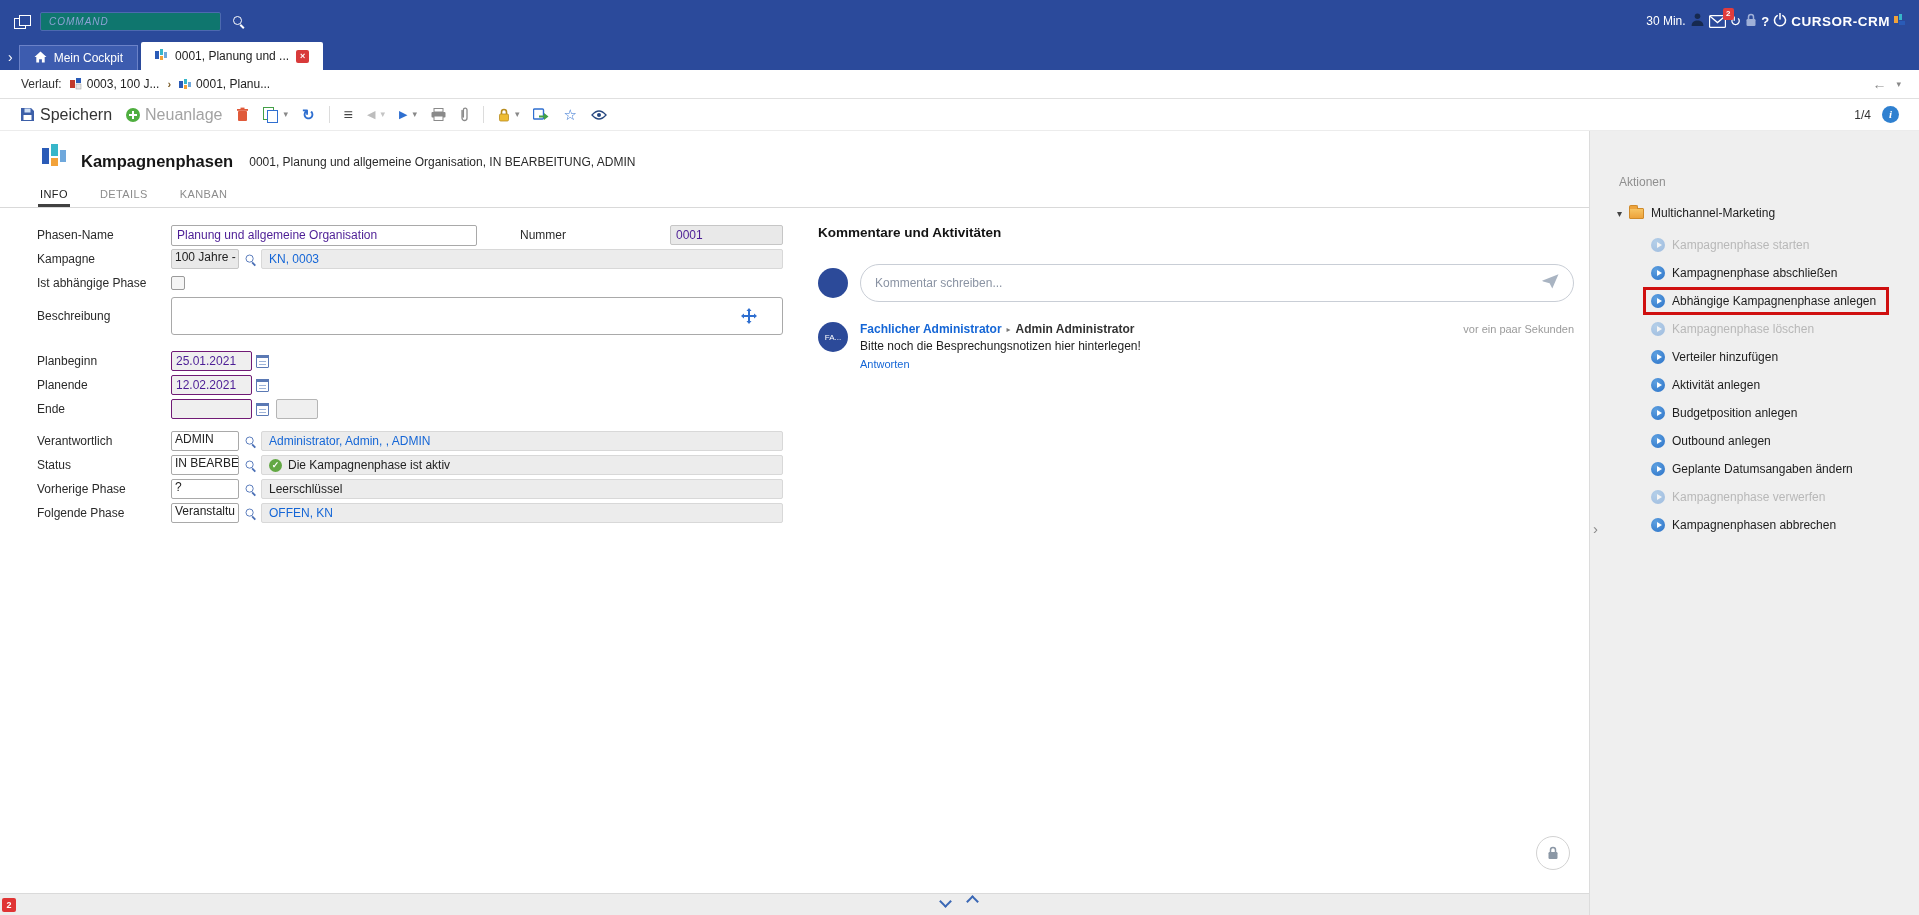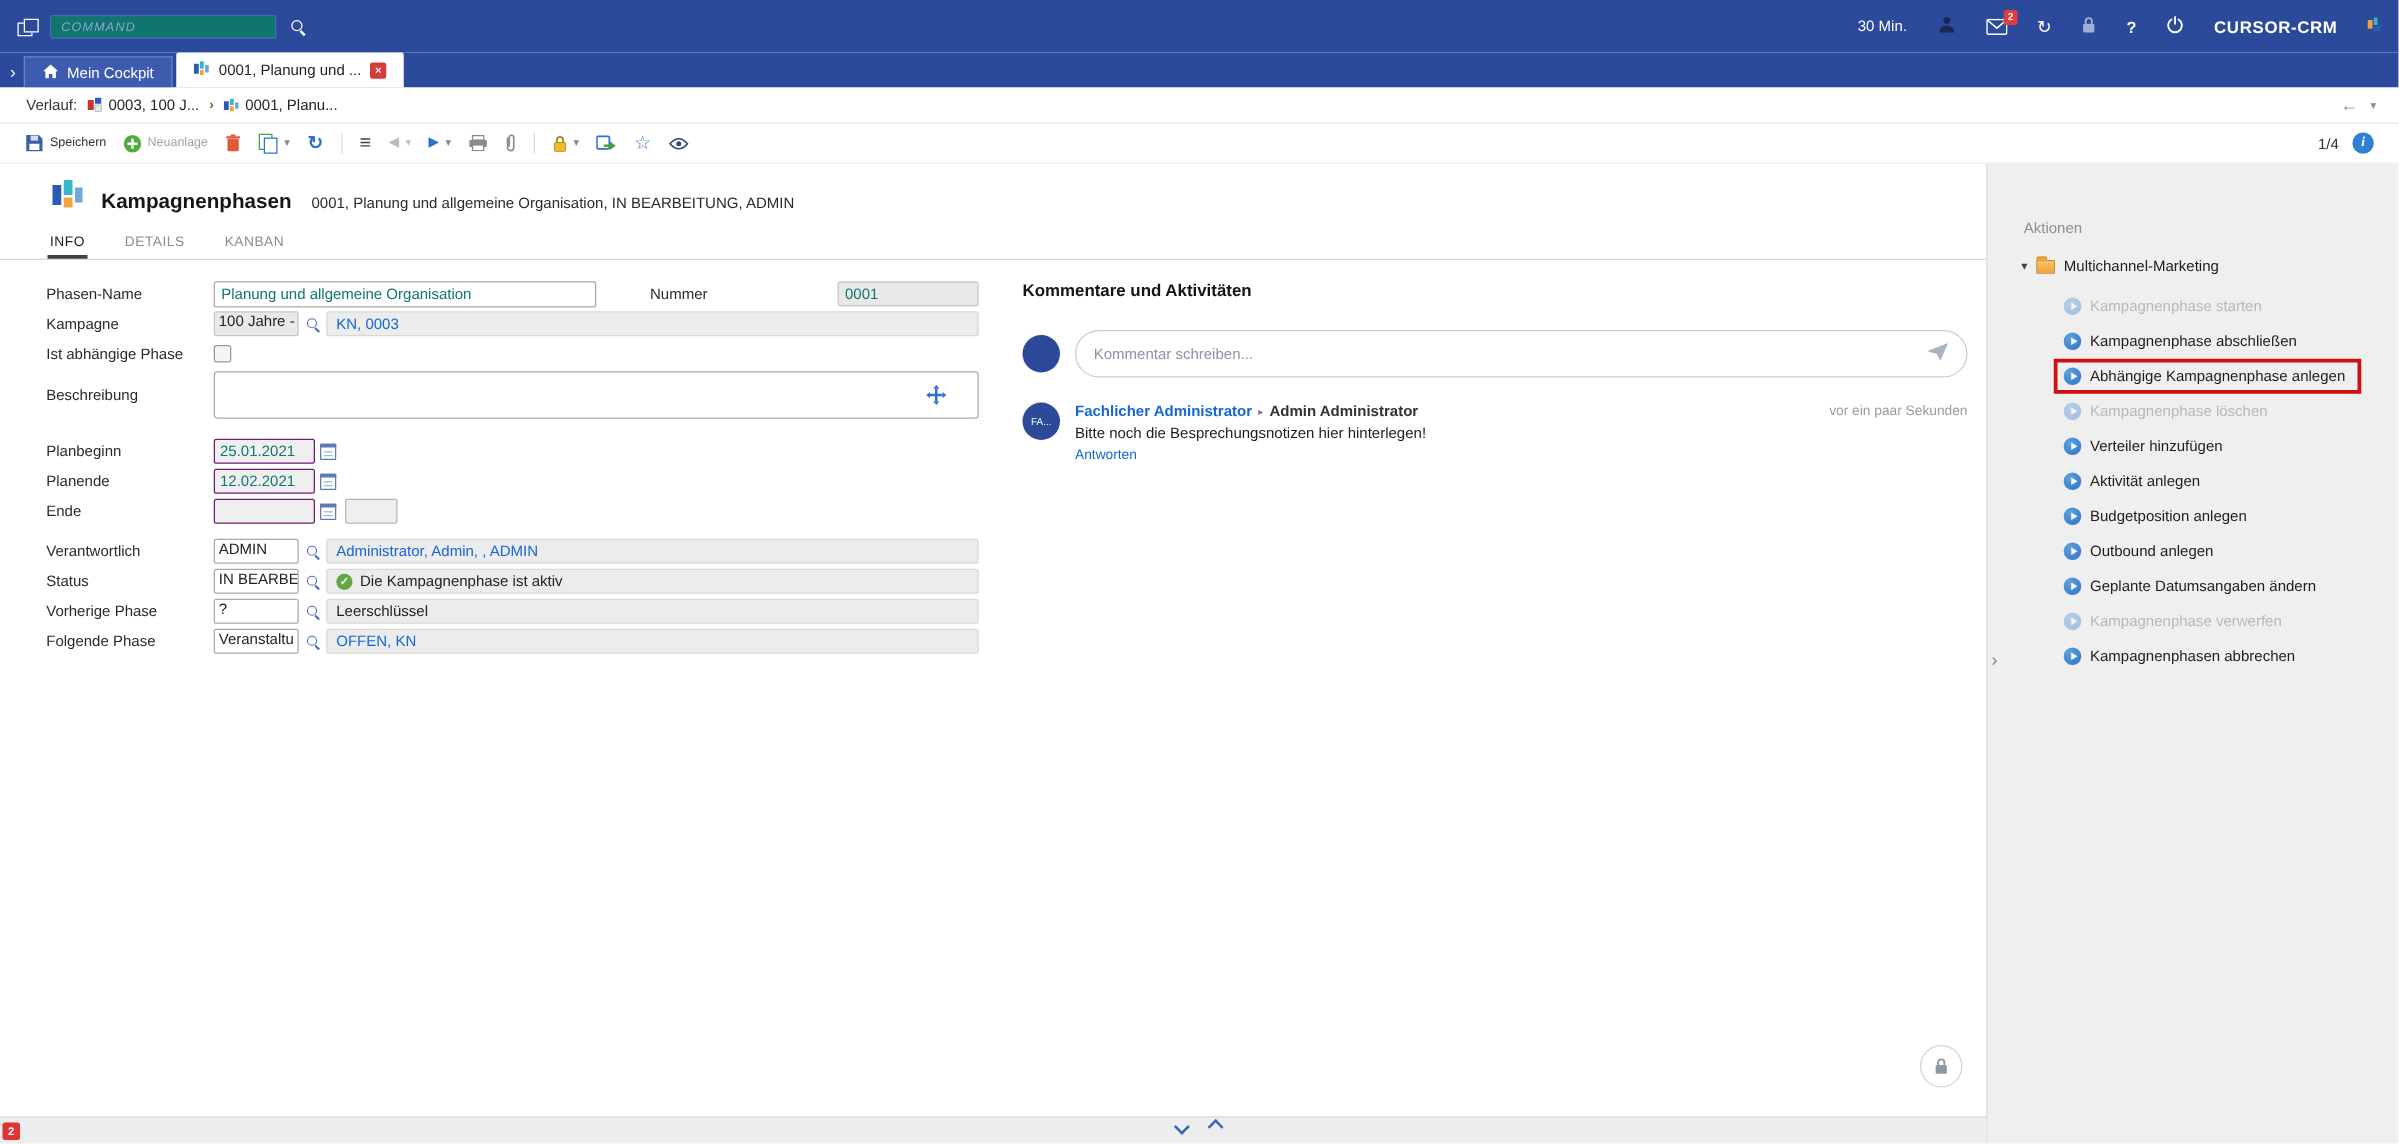--- a/index.html
+++ b/index.html
@@ -1,33 +1,33 @@
 <!DOCTYPE html>
 <html><head>
 <meta charset="utf-8">
 <style>
   * { margin:0; padding:0; box-sizing:border-box; }
   html,body { width:1919px; height:915px; }
   body { font-family:"Liberation Sans", sans-serif; font-size:12px; color:#222; background:#fff; overflow:hidden; }
-  input, textarea { font-family:inherit; font-size:12px; color:#0f766e; outline:none; }
+  input, textarea { font-family:inherit; font-size:12px; color:#4c1d95; outline:none; }
 
   #app { position:relative; width:1919px; height:915px; background:#fff; overflow:hidden; }
 
   
   .topbar { position:absolute; top:0; left:0; width:1919px; height:42px; background:#2b4a9b; display:flex; align-items:center; padding:0 14px; }
   .tb-left { display:flex; align-items:center; gap:11px; }
   .winic { position:relative; width:15px; height:13px; display:inline-block; }
   .winic::before { content:""; position:absolute; left:0; top:3px; width:10px; height:9px; border:1.5px solid #fff; }
   .winic::after { content:""; position:absolute; left:5px; top:0; width:10px; height:9px; border:1.5px solid #fff; background:#2b4a9b; }
   .cmd-input { width:181px; height:19px; background:#0f766e; border:1px solid #4d69b0; border-radius:2px; padding:0 8px; color:#cdd7f1; }
   .cmd-input::placeholder { color:#8ea2d6; font-style:italic; letter-spacing:1px; font-size:10px; }
   .mag { position:relative; width:13px; height:13px; display:inline-block; flex:0 0 auto; }
   .mag::before { content:""; position:absolute; left:1px; top:1px; width:7px; height:7px; border:1.7px solid currentColor; border-radius:50%; }
   .mag::after { content:""; position:absolute; left:9px; top:9px; width:4.5px; height:2px; background:currentColor; transform:rotate(45deg); transform-origin:0 0; }
-  .tb-right { margin-left:auto; display:flex; align-items:center; gap:24px; color:#fff; }
+  .tb-right { margin-left:auto; display:flex; align-items:center; gap:4px; color:#fff; }
   .session { font-size:12px; }
   .mailwrap { position:relative; display:inline-flex; }
   .mailbadge { position:absolute; top:-7px; right:-8px; background:#e23c3c; color:#fff; font-size:8px; font-weight:bold; line-height:10px; padding:1px 3px; border-radius:2px; }
   .glyph-w { color:#fff; font-size:14px; line-height:1; }
   .help-q { font-weight:bold; font-size:13px; }
   .brand { font-weight:bold; font-size:13.5px; letter-spacing:.5px; }
 
   
   .tabbar { position:absolute; top:42px; left:0; width:1919px; height:28px; background:#2b4a9b; display:flex; align-items:flex-end; padding-left:6px; }
   .tab-expander { color:#fff; font-size:14px; margin:0 6px 6px 2px; line-height:1; }
@@ -41,21 +41,21 @@
   .crumb-label { color:#333; }
   .crumb-item { display:flex; align-items:center; gap:5px; color:#222; }
   .crumb-sep { color:#7a5c28; font-weight:bold; font-size:11px; }
   .crumb-right { margin-left:auto; display:flex; align-items:center; gap:10px; color:#8a8a8a; }
   .crumb-back { font-size:14px; }
   .caret { font-size:9px; color:#888; line-height:1; }
 
   
   .toolbar { position:absolute; top:99px; left:0; width:1919px; height:32px; background:#fff; border-bottom:1px solid #ececec; display:flex; align-items:center; padding:0 20px; gap:14px; }
   .tbtn { display:flex; align-items:center; gap:5px; }
-  .tbtn .lbl { font-size:10px; color:#333;text-align:right; }
+  .tbtn .lbl { font-size:16px; color:#333;text-align:right; }
   .tbtn .lbl.dim { color:#a3a3a3; }
   .plusc { width:14px; height:14px; border-radius:50%; background:#4fae3f; position:relative; display:inline-block; }
   .plusc::before { content:""; position:absolute; left:3px; top:6px; width:8px; height:2px; background:#fff; }
   .plusc::after { content:""; position:absolute; left:6px; top:3px; width:2px; height:8px; background:#fff; }
   .copyic { position:relative; width:15px; height:15px; display:inline-block; }
   .copyic::before { content:""; position:absolute; left:0; top:0; width:9px; height:11px; border:1.4px solid #43a047; background:#fff; }
   .copyic::after { content:""; position:absolute; left:4px; top:3px; width:9px; height:11px; border:1.4px solid #2f6fd0; background:#fff; }
   .tb-sep { width:1px; height:17px; background:#dcdcdc; }
   .g-refresh { color:#2f6fd0; font-size:15px; font-weight:bold; line-height:1; }
   .g-menu { color:#444; font-size:16px; line-height:1; }

